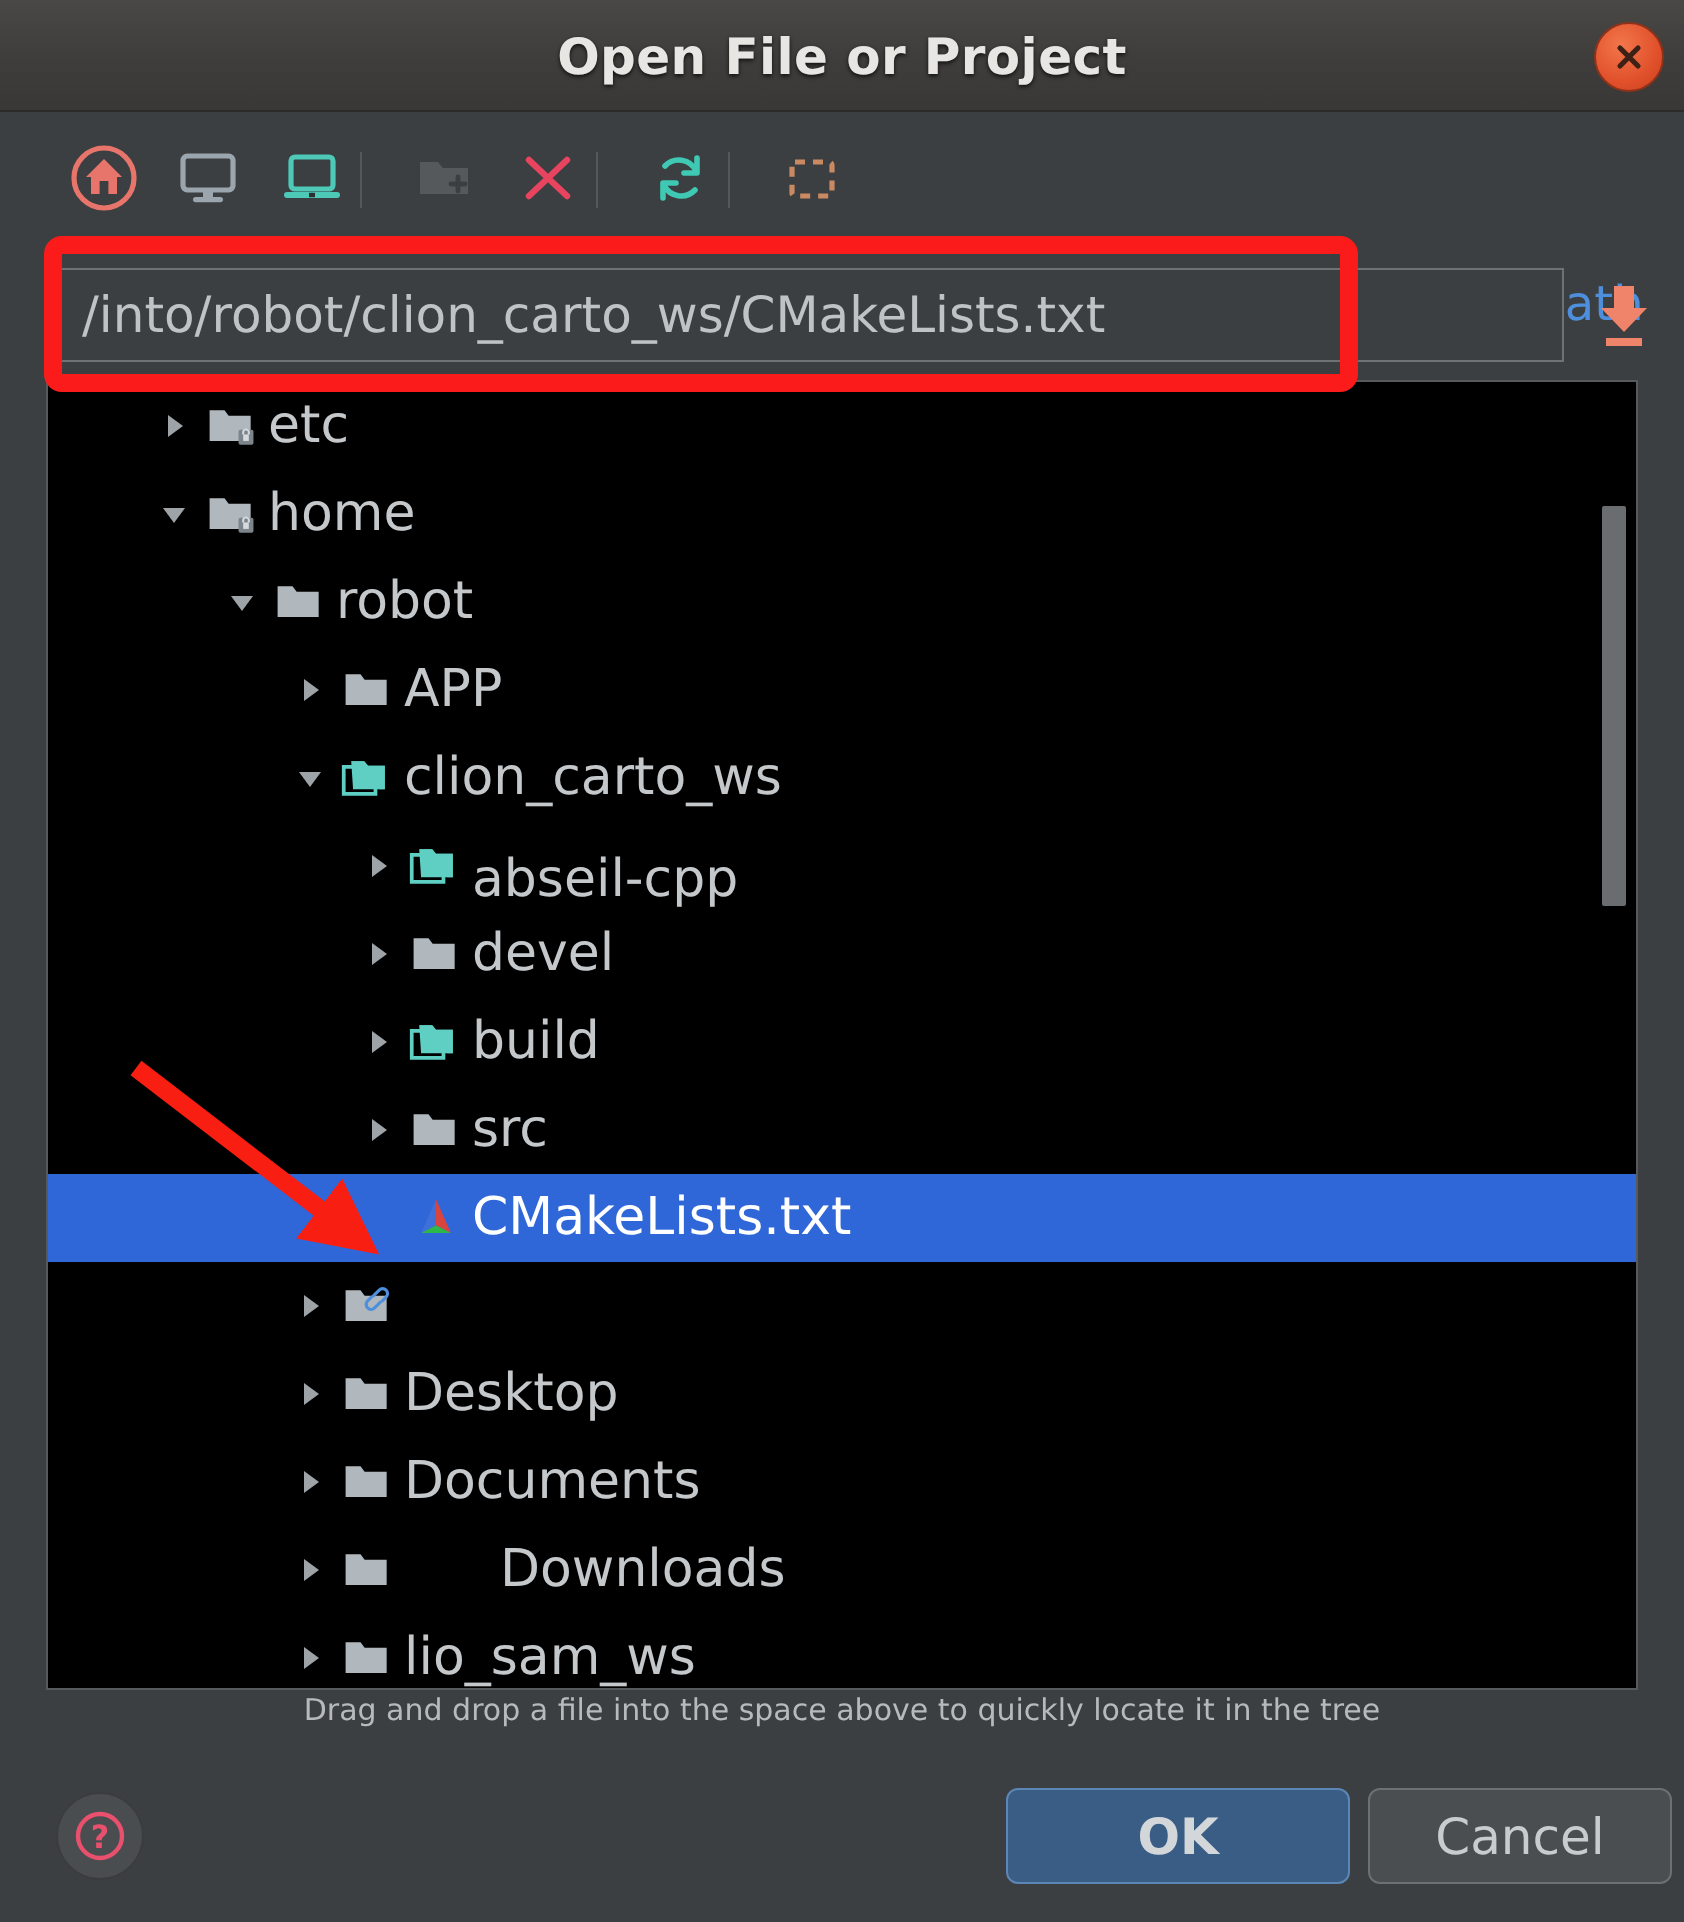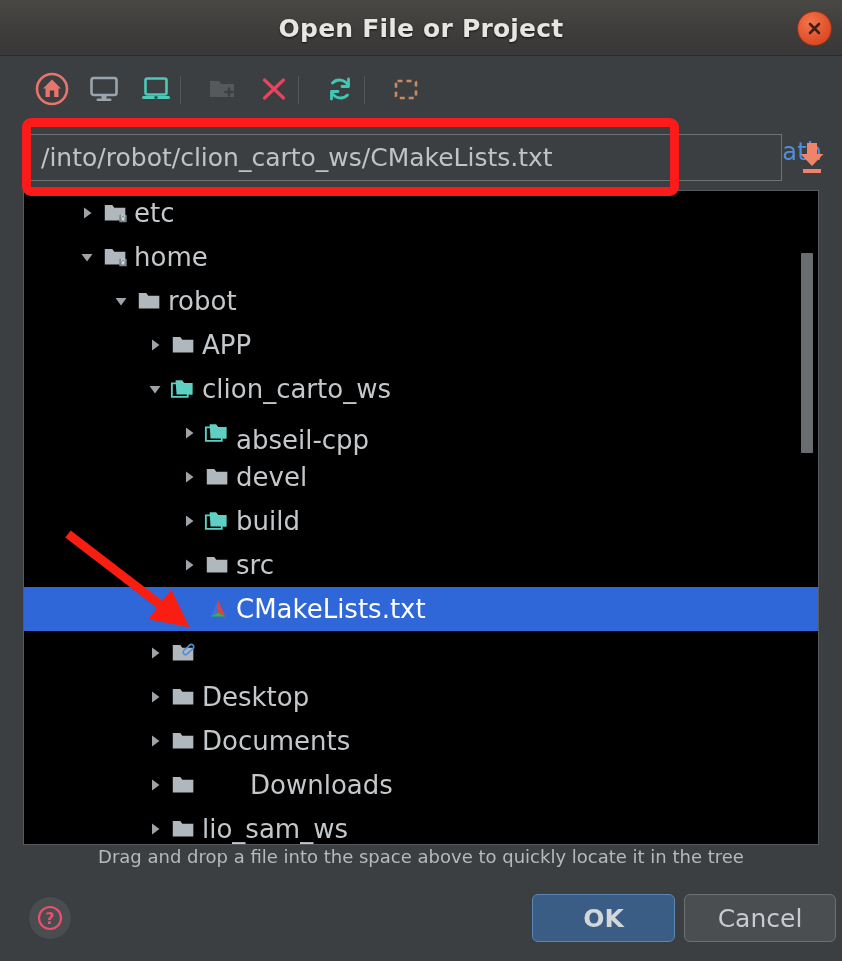--- a/index.html
+++ b/index.html
@@ -105,38 +105,38 @@
     background: transparent;
   }
   .sb-thumb {
     position: absolute; right: 3px; width: 12px;
     background: #6a6d70; border-radius: 1px; cursor: pointer;
   }
 
   
   .hint {
     position: absolute; left: 0; top: 846px; width: 842px;
-    text-align: center; font-size: 18px; color: #b6babd;
+    text-align: center; font-size: 15px; color: #b6babd;
   }
   .help-btn {
     position: absolute; left: 28px; top: 896px;
     width: 44px; height: 44px; border-radius: 50%;
     background: #4a4d4f; border: 1px solid #3a3c3e;
     display: flex; align-items: center; justify-content: center;
     cursor: pointer;
   }
   .btn {
     position: absolute; top: 894px; height: 48px;
     border-radius: 6px;
     font-size: 25px;
     display: flex; align-items: center; justify-content: center;
     cursor: pointer;
   }
   .btn-ok {
-    right: 167px; width: 143px;
+    right: 167px; width: 172px;
     background: #3a5d85; border: 1px solid #5b86b5; color: #d3d7da;
     font-weight: bold;
   }
   .btn-cancel {
     right: 6px; width: 152px;
     background: #4b4e51; border: 1px solid #6c7073; color: #c8ccd0;
   }
 
   
   .anno-rect {

